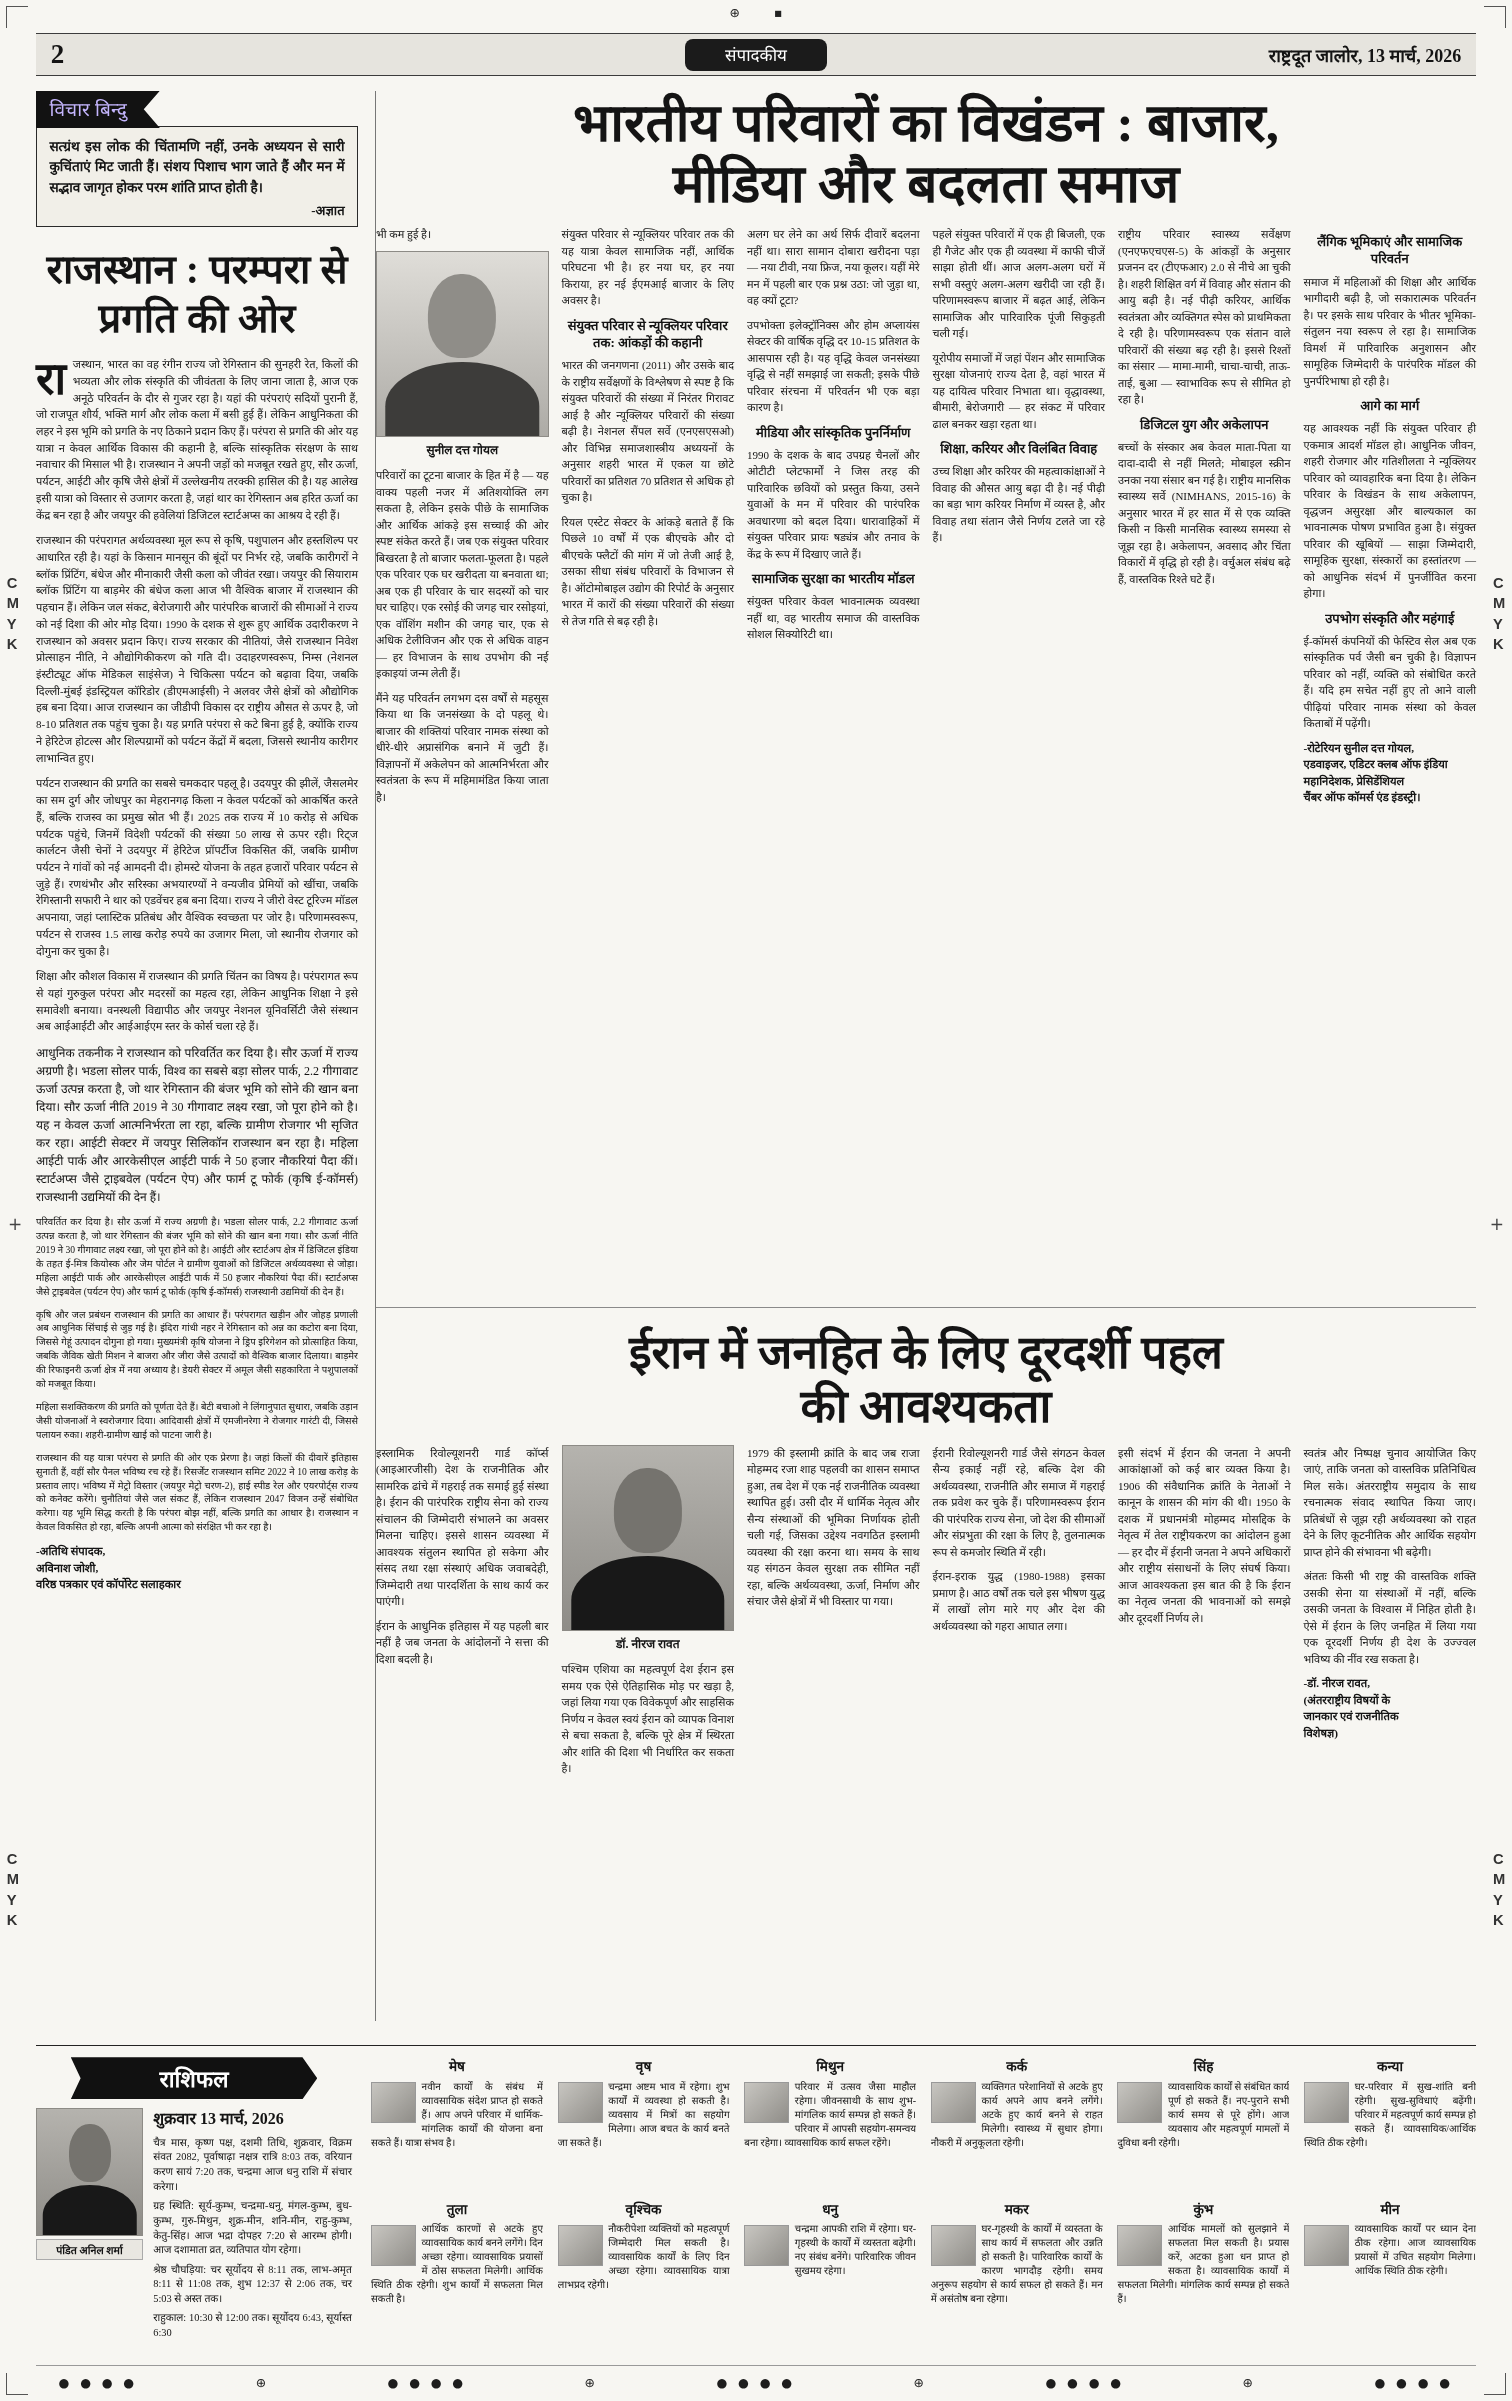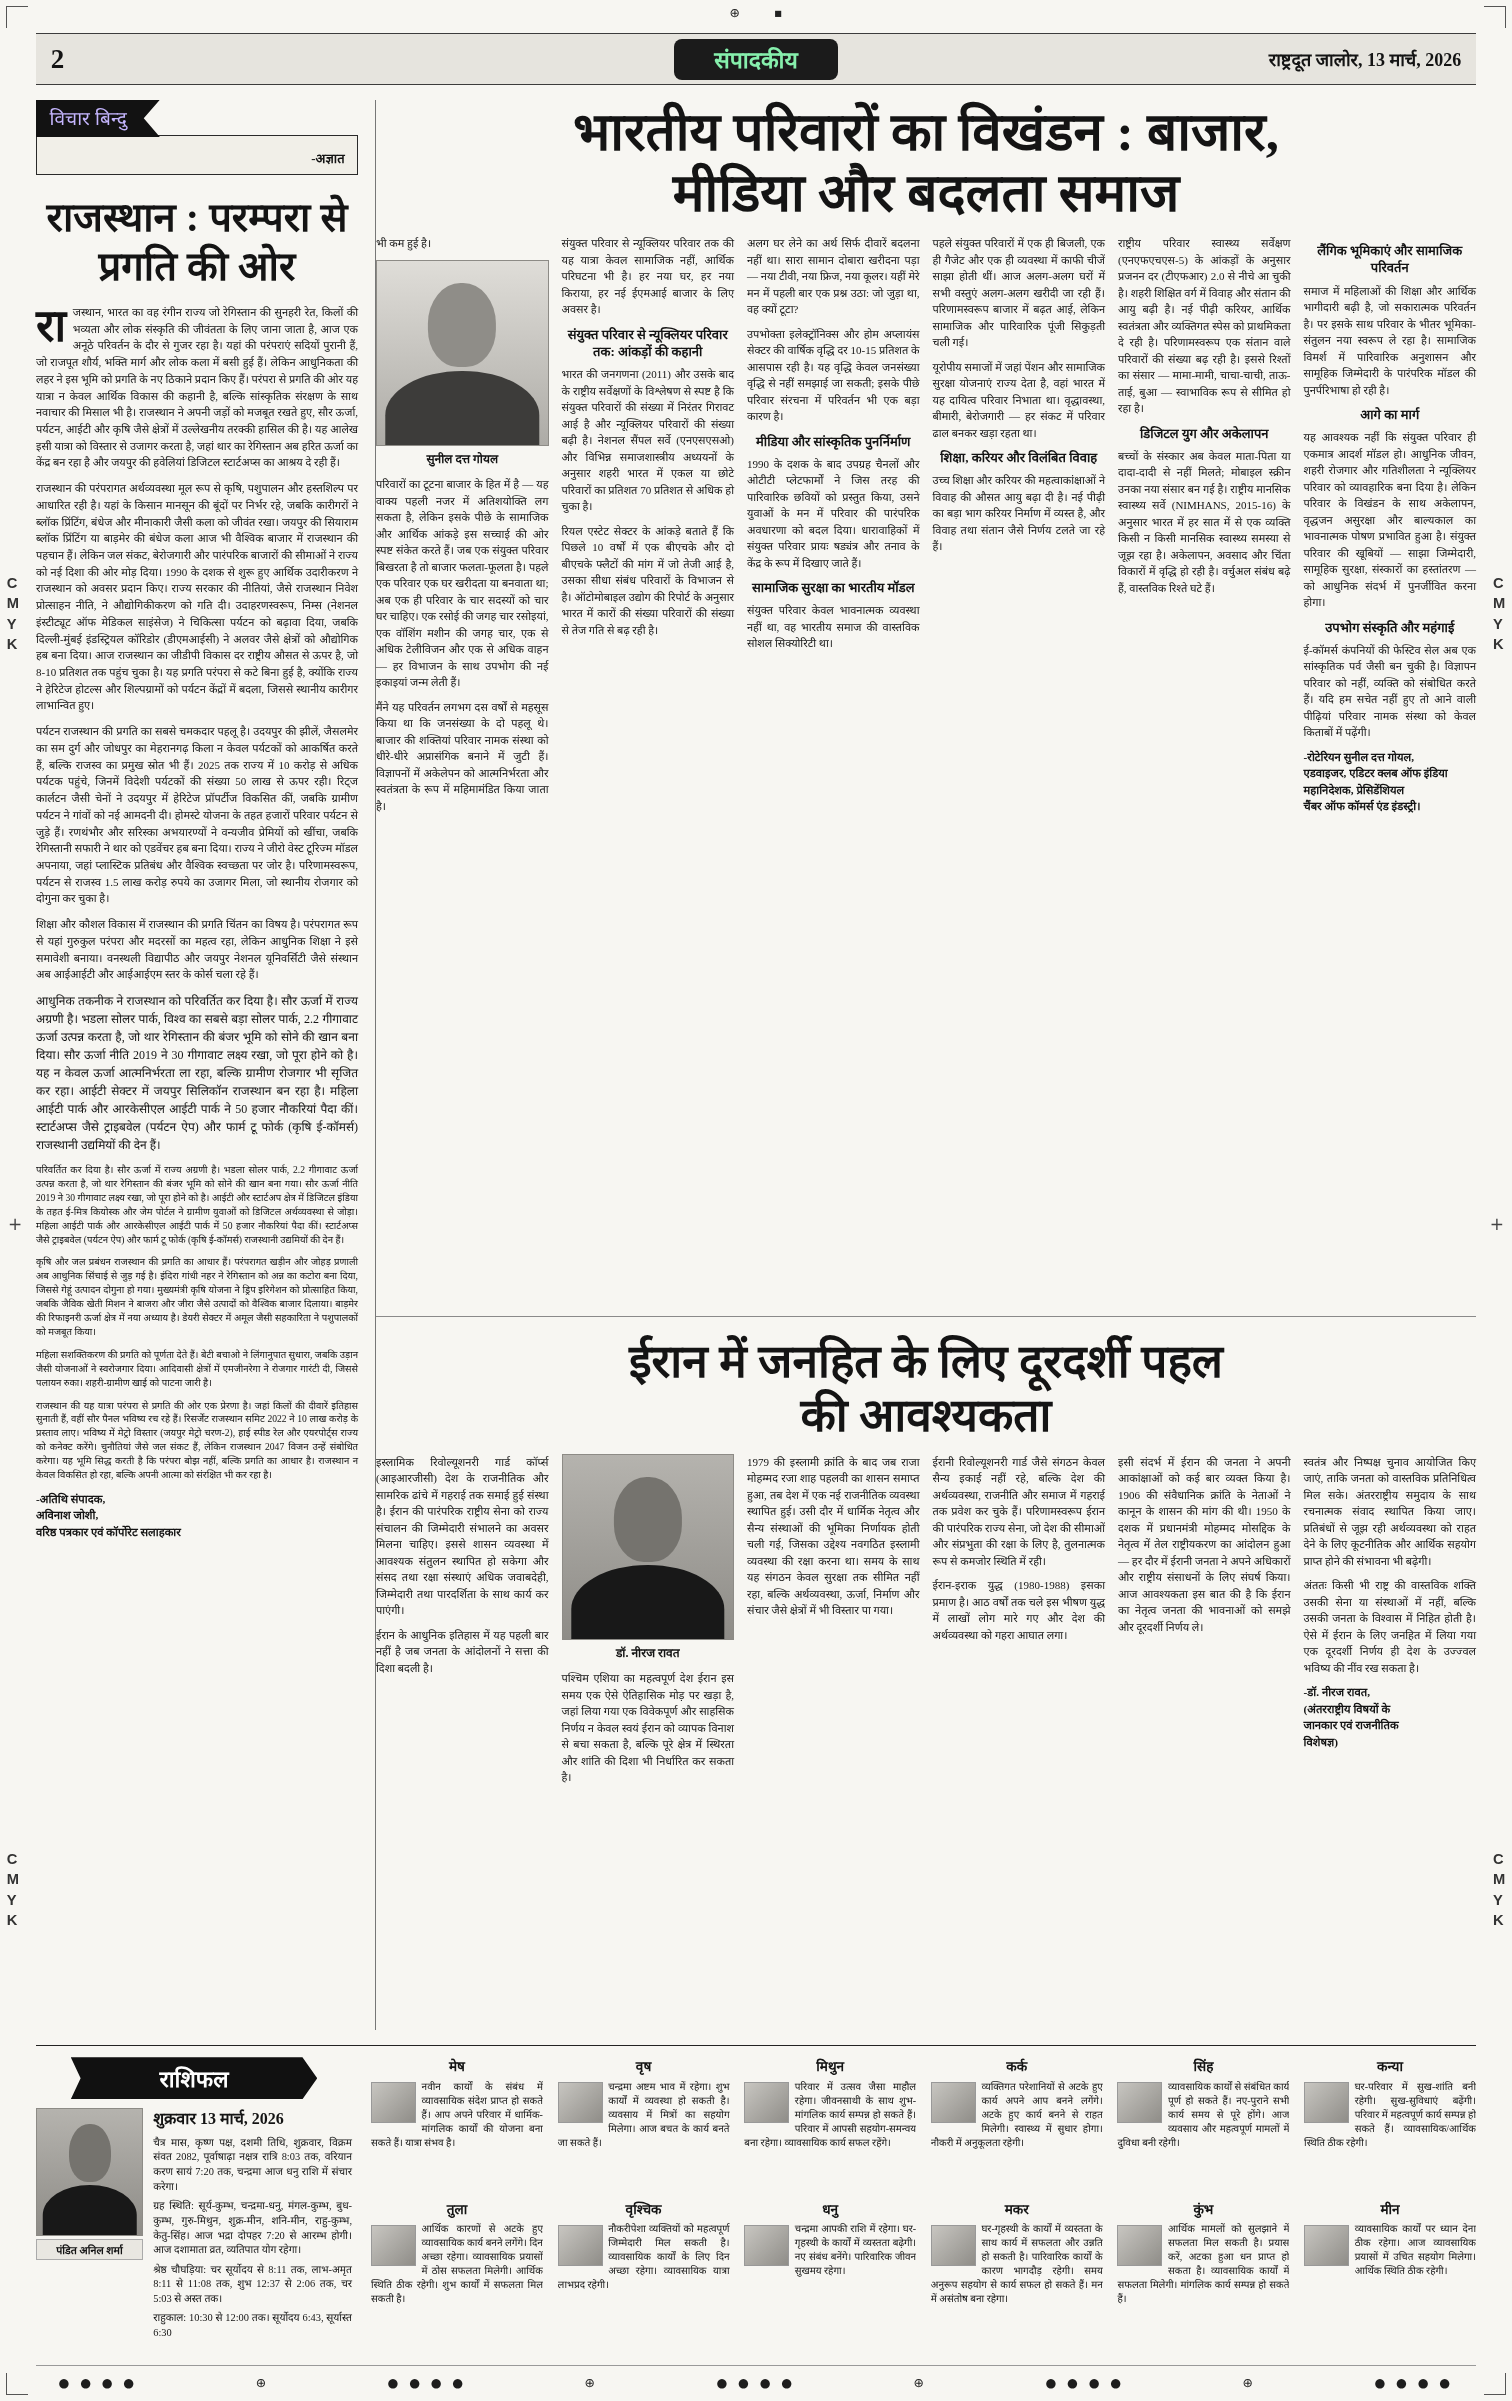--- a/index.html
+++ b/index.html
@@ -33,21 +33,21 @@
   .ep-l { left:8px; top:1214px; } .ep-r { right:8px; top:1214px; }
 
   
   .masthead {
     display:grid; grid-template-columns:1fr auto 1fr; align-items:center;
     border-top:1.7px solid #3c3c3c; border-bottom:1.7px solid #3c3c3c;
     background:#e6e4de; padding:4.5px 14.7px; margin-bottom:14.7px;
   }
   .page-num { font-size:27px; font-weight:bold; justify-self:start; }
   .section-box {
-    background:#1b1b1b; color:#86efac; font-weight:bold; font-size:23px;
+    background:#1b1b1b; color:#ffffff; font-weight:normal; font-size:17px;
     padding:4.5px 40px; border-radius:8px; justify-self:center;
     font-family:"Liberation Sans",sans-serif;
   }
   .edition { font-size:18px; font-weight:bold; justify-self:end; }
 
   
   .content { display:grid; grid-template-columns:339px 1fr; column-gap:0; }
   .left-col { padding-right:17px; }
   .right-col { border-left:0.6px solid #777; }
 
@@ -208,20 +208,21 @@
     <div class="section-box">संपादकीय</div>
     <div class="edition">राष्ट्रदूत जालोर, 13 मार्च, 2026</div>
   </header>
 
   <main class="content">
 
     <aside class="left-col">
       <section class="vichar">
         <div class="vichar-ribbon">विचार बिन्दु</div>
         <div class="vichar-box">
+          <p class="vichar-quote">सत्ग्रंथ इस लोक की चिंतामणि नहीं, उनके अध्ययन से सारी कुचिंताएं मिट जाती हैं। संशय पिशाच भाग जाते हैं और मन में सद्भाव जागृत होकर परम शांति प्राप्त होती है।</p>
           <div class="vichar-attr">-अज्ञात</div>
         </div>
       </section>
 
       <h2 class="left-headline">राजस्थान : परम्परा से प्रगति की ओर</h2>
       <div class="left-body">
           <p class="para"><span class="dropcap">रा</span>जस्थान, भारत का वह रंगीन राज्य जो रेगिस्तान की सुनहरी रेत, किलों की भव्यता और लोक संस्कृति की जीवंतता के लिए जाना जाता है, आज एक अनूठे परिवर्तन के दौर से गुजर रहा है। यहां की परंपराएं सदियों पुरानी हैं, जो राजपूत शौर्य, भक्ति मार्ग और लोक कला में बसी हुई हैं। लेकिन आधुनिकता की लहर ने इस भूमि को प्रगति के नए ठिकाने प्रदान किए हैं। परंपरा से प्रगति की ओर यह यात्रा न केवल आर्थिक विकास की कहानी है, बल्कि सांस्कृतिक संरक्षण के साथ नवाचार की मिसाल भी है। राजस्थान ने अपनी जड़ों को मजबूत रखते हुए, सौर ऊर्जा, पर्यटन, आईटी और कृषि जैसे क्षेत्रों में उल्लेखनीय तरक्की हासिल की है। यह आलेख इसी यात्रा को विस्तार से उजागर करता है, जहां थार का रेगिस्तान अब हरित ऊर्जा का केंद्र बन रहा है और जयपुर की हवेलियां डिजिटल स्टार्टअप्स का आश्रय दे रही हैं।</p>
           <p class="para">राजस्थान की परंपरागत अर्थव्यवस्था मूल रूप से कृषि, पशुपालन और हस्तशिल्प पर आधारित रही है। यहां के किसान मानसून की बूंदों पर निर्भर रहे, जबकि कारीगरों ने ब्लॉक प्रिंटिंग, बंधेज और मीनाकारी जैसी कला को जीवंत रखा। जयपुर की सियाराम ब्लॉक प्रिंटिंग या बाड़मेर की बंधेज कला आज भी वैश्विक बाजार में राजस्थान की पहचान हैं। लेकिन जल संकट, बेरोजगारी और पारंपरिक बाजारों की सीमाओं ने राज्य को नई दिशा की ओर मोड़ दिया। 1990 के दशक से शुरू हुए आर्थिक उदारीकरण ने राजस्थान को अवसर प्रदान किए। राज्य सरकार की नीतियां, जैसे राजस्थान निवेश प्रोत्साहन नीति, ने औद्योगिकीकरण को गति दी। उदाहरणस्वरूप, निम्स (नेशनल इंस्टीट्यूट ऑफ मेडिकल साइंसेज) ने चिकित्सा पर्यटन को बढ़ावा दिया, जबकि दिल्ली-मुंबई इंडस्ट्रियल कॉरिडोर (डीएमआईसी) ने अलवर जैसे क्षेत्रों को औद्योगिक हब बना दिया। आज राजस्थान का जीडीपी विकास दर राष्ट्रीय औसत से ऊपर है, जो 8-10 प्रतिशत तक पहुंच चुका है। यह प्रगति परंपरा से कटे बिना हुई है, क्योंकि राज्य ने हेरिटेज होटल्स और शिल्पग्रामों को पर्यटन केंद्रों में बदला, जिससे स्थानीय कारीगर लाभान्वित हुए।</p>
           <p class="para">पर्यटन राजस्थान की प्रगति का सबसे चमकदार पहलू है। उदयपुर की झीलें, जैसलमेर का सम दुर्ग और जोधपुर का मेहरानगढ़ किला न केवल पर्यटकों को आकर्षित करते हैं, बल्कि राजस्व का प्रमुख स्रोत भी हैं। 2025 तक राज्य में 10 करोड़ से अधिक पर्यटक पहुंचे, जिनमें विदेशी पर्यटकों की संख्या 50 लाख से ऊपर रही। रिट्ज कार्लटन जैसी चेनों ने उदयपुर में हेरिटेज प्रॉपर्टीज विकसित कीं, जबकि ग्रामीण पर्यटन ने गांवों को नई आमदनी दी। होमस्टे योजना के तहत हजारों परिवार पर्यटन से जुड़े हैं। रणथंभौर और सरिस्का अभयारण्यों ने वन्यजीव प्रेमियों को खींचा, जबकि रेगिस्तानी सफारी ने थार को एडवेंचर हब बना दिया। राज्य ने जीरो वेस्ट टूरिज्म मॉडल अपनाया, जहां प्लास्टिक प्रतिबंध और वैश्विक स्वच्छता पर जोर है। परिणामस्वरूप, पर्यटन से राजस्व 1.5 लाख करोड़ रुपये का उजागर मिला, जो स्थानीय रोजगार को दोगुना कर चुका है।</p>
           <p class="para">शिक्षा और कौशल विकास में राजस्थान की प्रगति चिंतन का विषय है। परंपरागत रूप से यहां गुरुकुल परंपरा और मदरसों का महत्व रहा, लेकिन आधुनिक शिक्षा ने इसे समावेशी बनाया। वनस्थली विद्यापीठ और जयपुर नेशनल यूनिवर्सिटी जैसे संस्थान अब आईआईटी और आईआईएम स्तर के कोर्स चला रहे हैं।</p>

